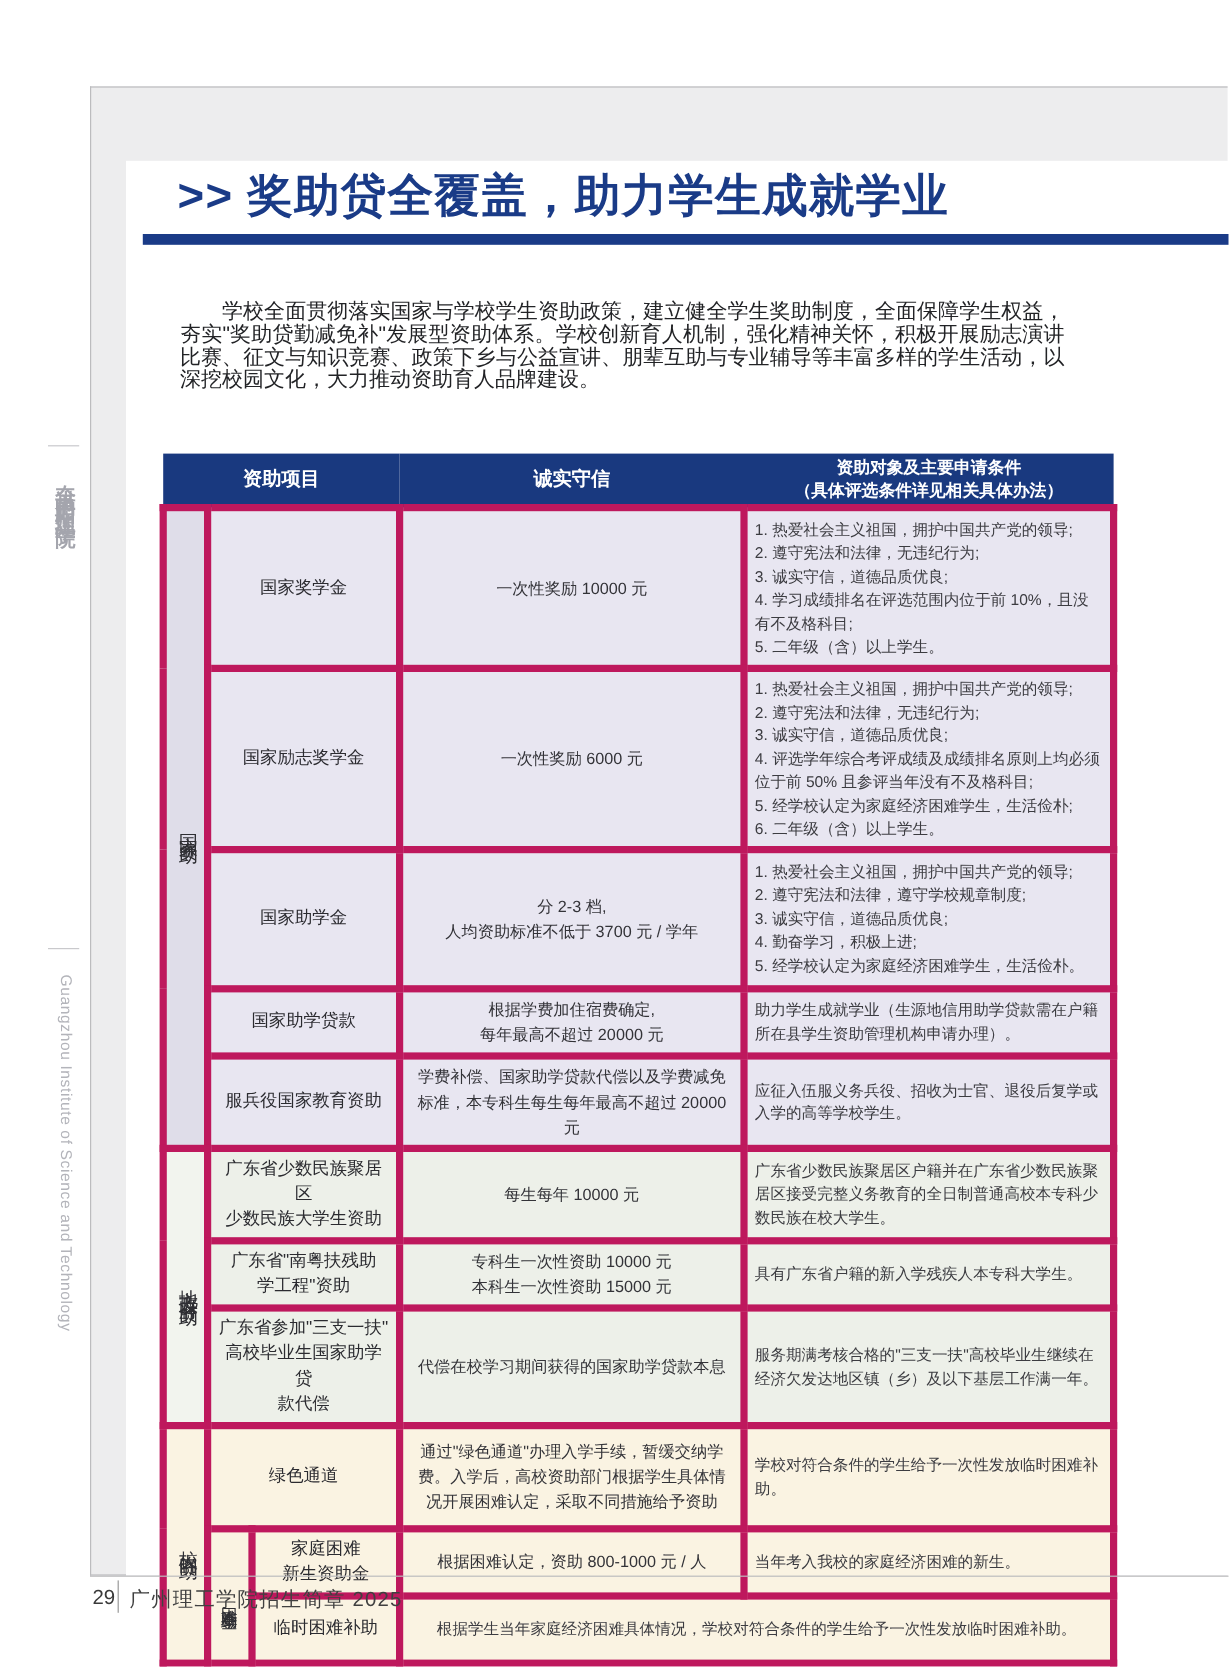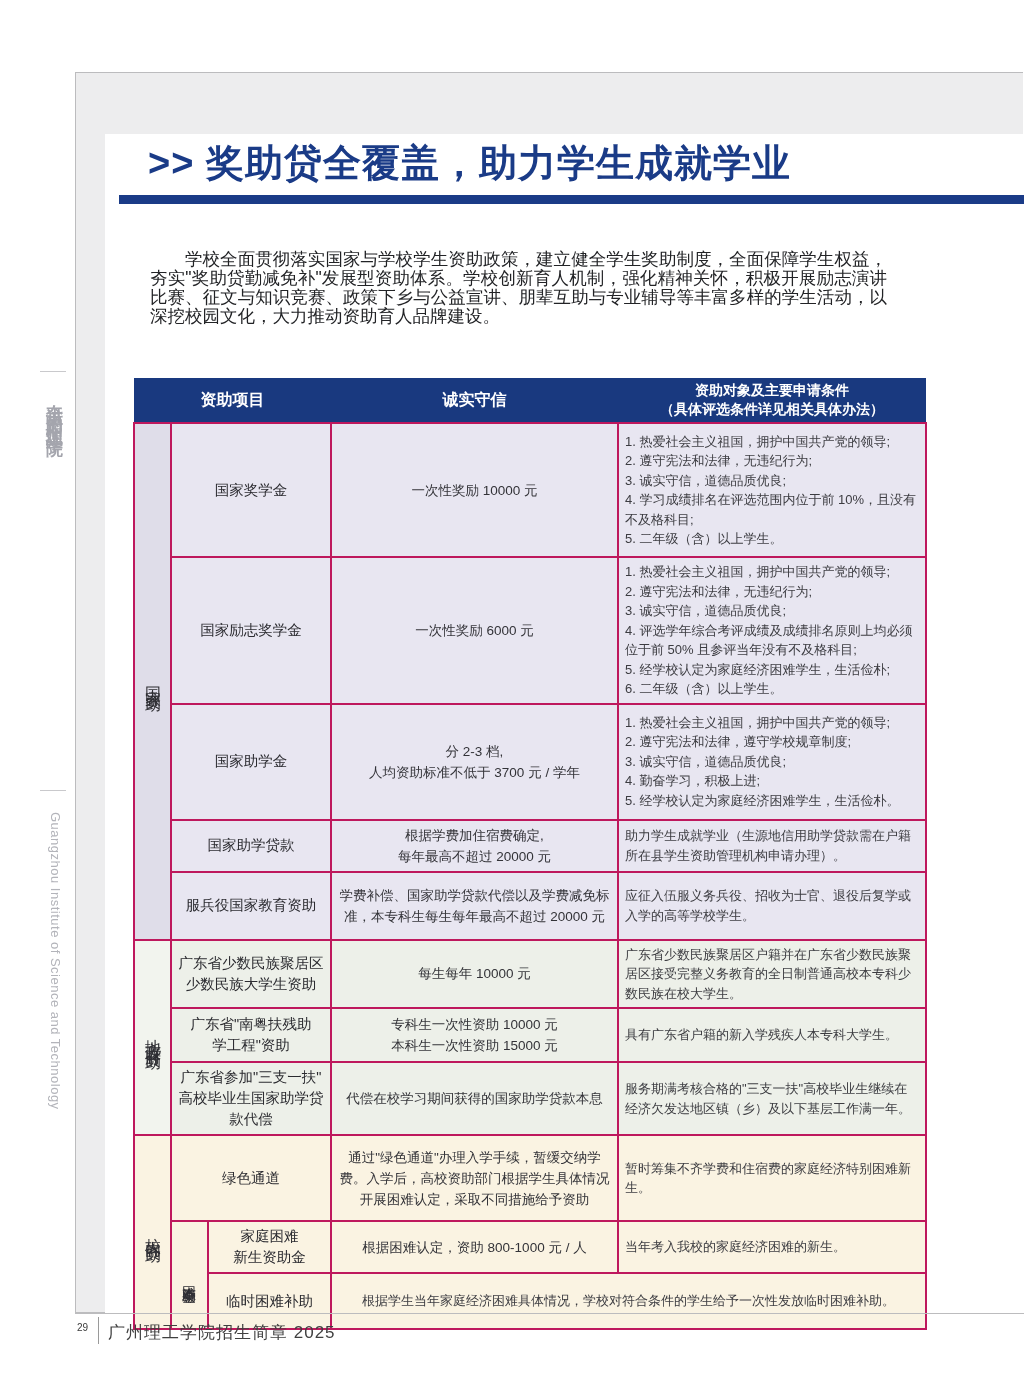--- a/index.html
+++ b/index.html
@@ -42,21 +42,21 @@
     position:absolute;left:133px;top:378px;width:792px;
     border-collapse:collapse;table-layout:fixed;
   }
   .aid-table th{
     background:#19397f;color:#ffffff;font-weight:bold;border:0;padding:2px 4px;
     font-size:16px;vertical-align:middle;text-align:center;
   }
   .aid-table th.small{font-size:14px;line-height:19px;white-space:pre-line;margin-top:44px;}
   .aid-table thead tr{height:45px;}
   .aid-table td{
-    border:2px solid #be185d;vertical-align:middle;padding:4px 6px;box-sizing:border-box;
+    border:6px solid #be185d;vertical-align:middle;padding:4px 6px;box-sizing:border-box;
   }
   .gcell{text-align:center;}
   .gcell span{
     display:inline-block;writing-mode:vertical-rl;text-orientation:upright;
     font-size:16px;letter-spacing:3px;color:#2e2e33;
   }
   .gcell.sub span{font-size:14px;letter-spacing:1px;}
   .project{
     text-align:center;font-size:14.5px;color:#2b2b30;white-space:pre-line;line-height:21px;
   }
@@ -67,21 +67,21 @@
     text-align:left;font-size:13px;color:#3c3c41;white-space:pre-line;line-height:19.5px;padding:4px 9px;
   }
   
   .sec-nat td{background:#e8e6f1;}
   .sec-nat td.gcell{background:#dfdde9;}
   .sec-loc td{background:#edf0e9;}
   .sec-loc td.gcell{background:#f2f4ee;}
   .sec-cam td{background:#faf3e2;}
   
   .footer-line{position:absolute;left:75px;top:1313px;width:949px;height:1px;background:#bcbcbe;}
-  .footer-num{position:absolute;left:77px;top:1322px;font-size:10px;color:#3a3a3a;}
+  .footer-num{position:absolute;left:77px;top:1322px;font-size:17px;color:#3a3a3a;}
   .footer-sep{position:absolute;left:98px;top:1317px;width:1px;height:27px;background:#9a9a9a;}
   .footer-text{position:absolute;left:108px;top:1321px;font-size:17px;color:#404040;letter-spacing:1px;}
 </style>
 </head>
 <body>
 
 <div class="canvas">
 
   <div class="panel"></div>
   <div class="white-page"></div>
@@ -176,21 +176,21 @@
 高校毕业生国家助学贷
 款代偿</td>
         <td class="amount">代偿在校学习期间获得的国家助学贷款本息</td>
         <td class="cond">服务期满考核合格的"三支一扶"高校毕业生继续在经济欠发达地区镇（乡）及以下基层工作满一年。</td>
       </tr>
 
       <tr class="sec-cam" style="height:86px">
         <td class="gcell" rowspan="3"><span>校内资助</span></td>
         <td class="project" colspan="2">绿色通道</td>
         <td class="amount">通过"绿色通道"办理入学手续，暂缓交纳学费。入学后，高校资助部门根据学生具体情况开展困难认定，采取不同措施给予资助</td>
-        <td class="cond">暂时筹集不齐学费和住宿费的家庭经济特别困难新生。</td>
+        <td class="cond">学校对符合条件的学生给予一次性发放临时困难补助。</td>
       </tr>
       <tr class="sec-cam" style="height:45px">
         <td class="gcell sub" rowspan="2"><span>困难资助金</span></td>
         <td class="project">家庭困难
 新生资助金</td>
         <td class="amount">根据困难认定，资助 800-1000 元 / 人</td>
         <td class="cond">当年考入我校的家庭经济困难的新生。</td>
       </tr>
       <tr class="sec-cam" style="height:56px">
         <td class="project">临时困难补助</td>

